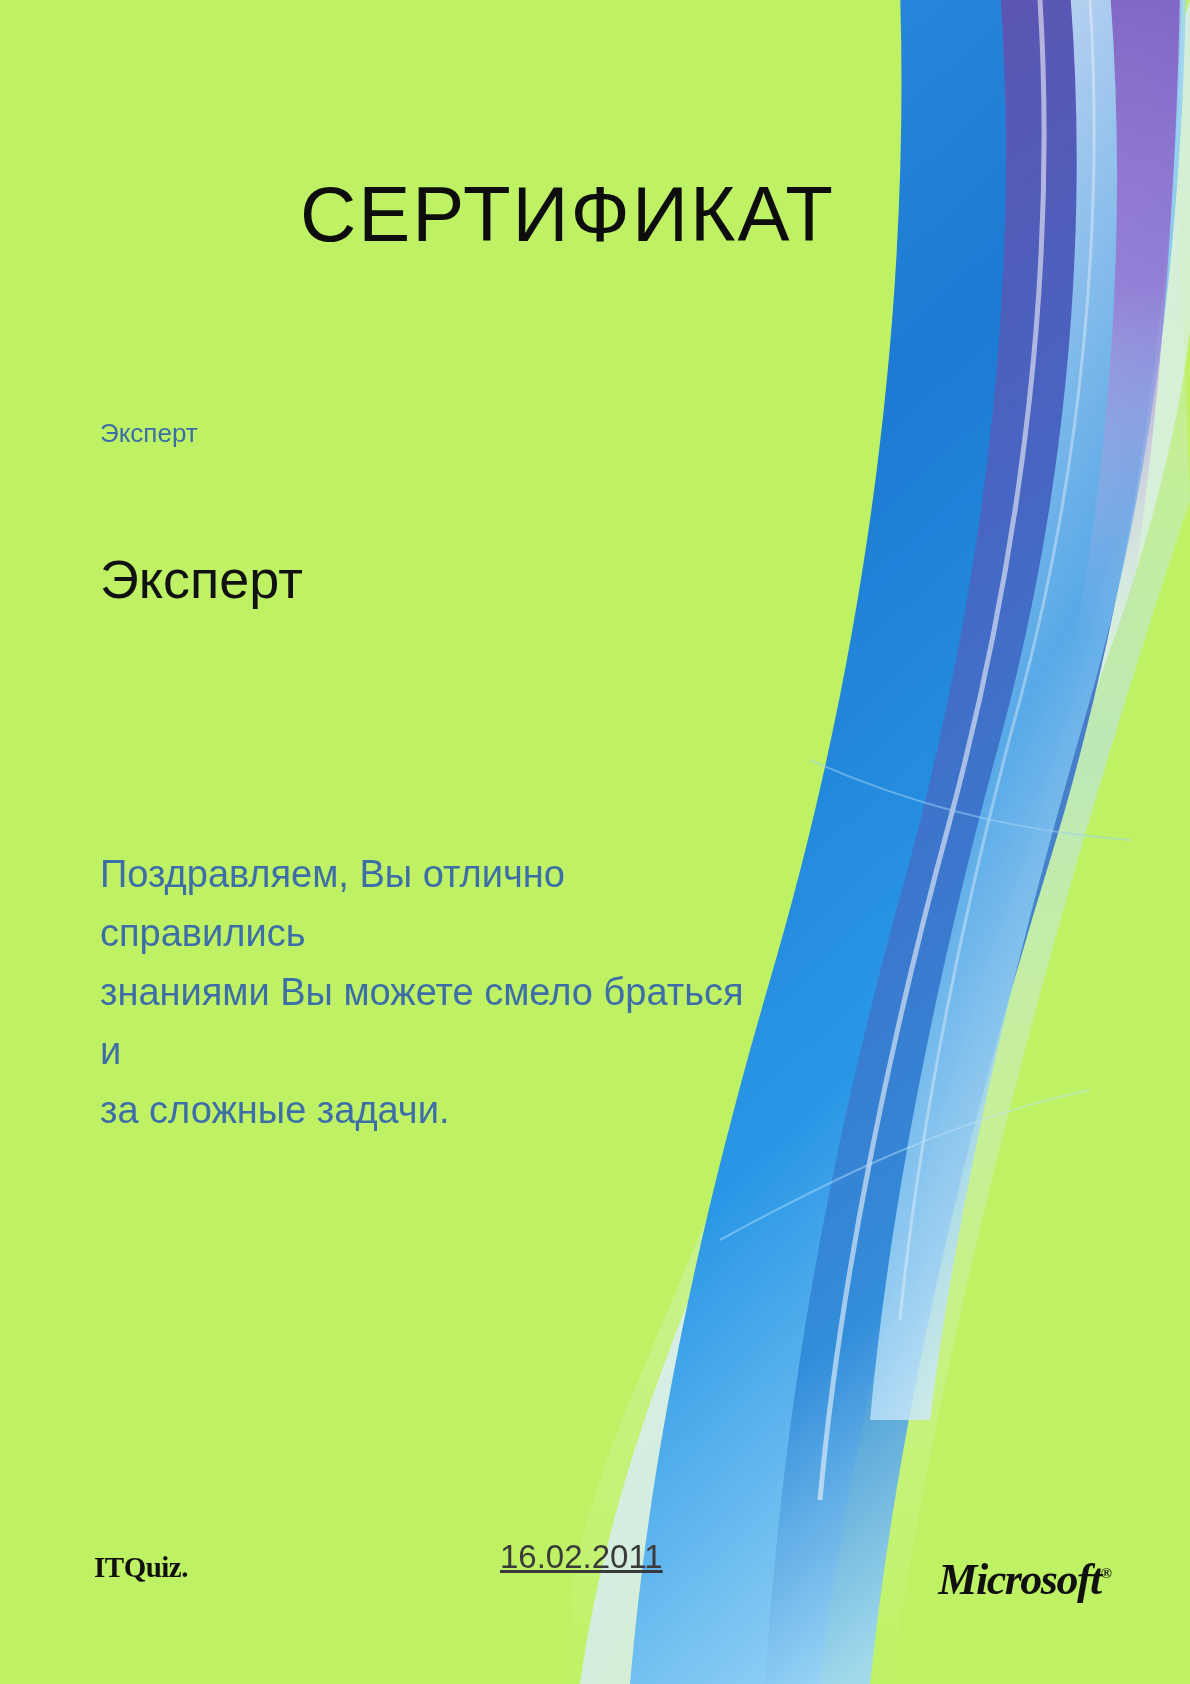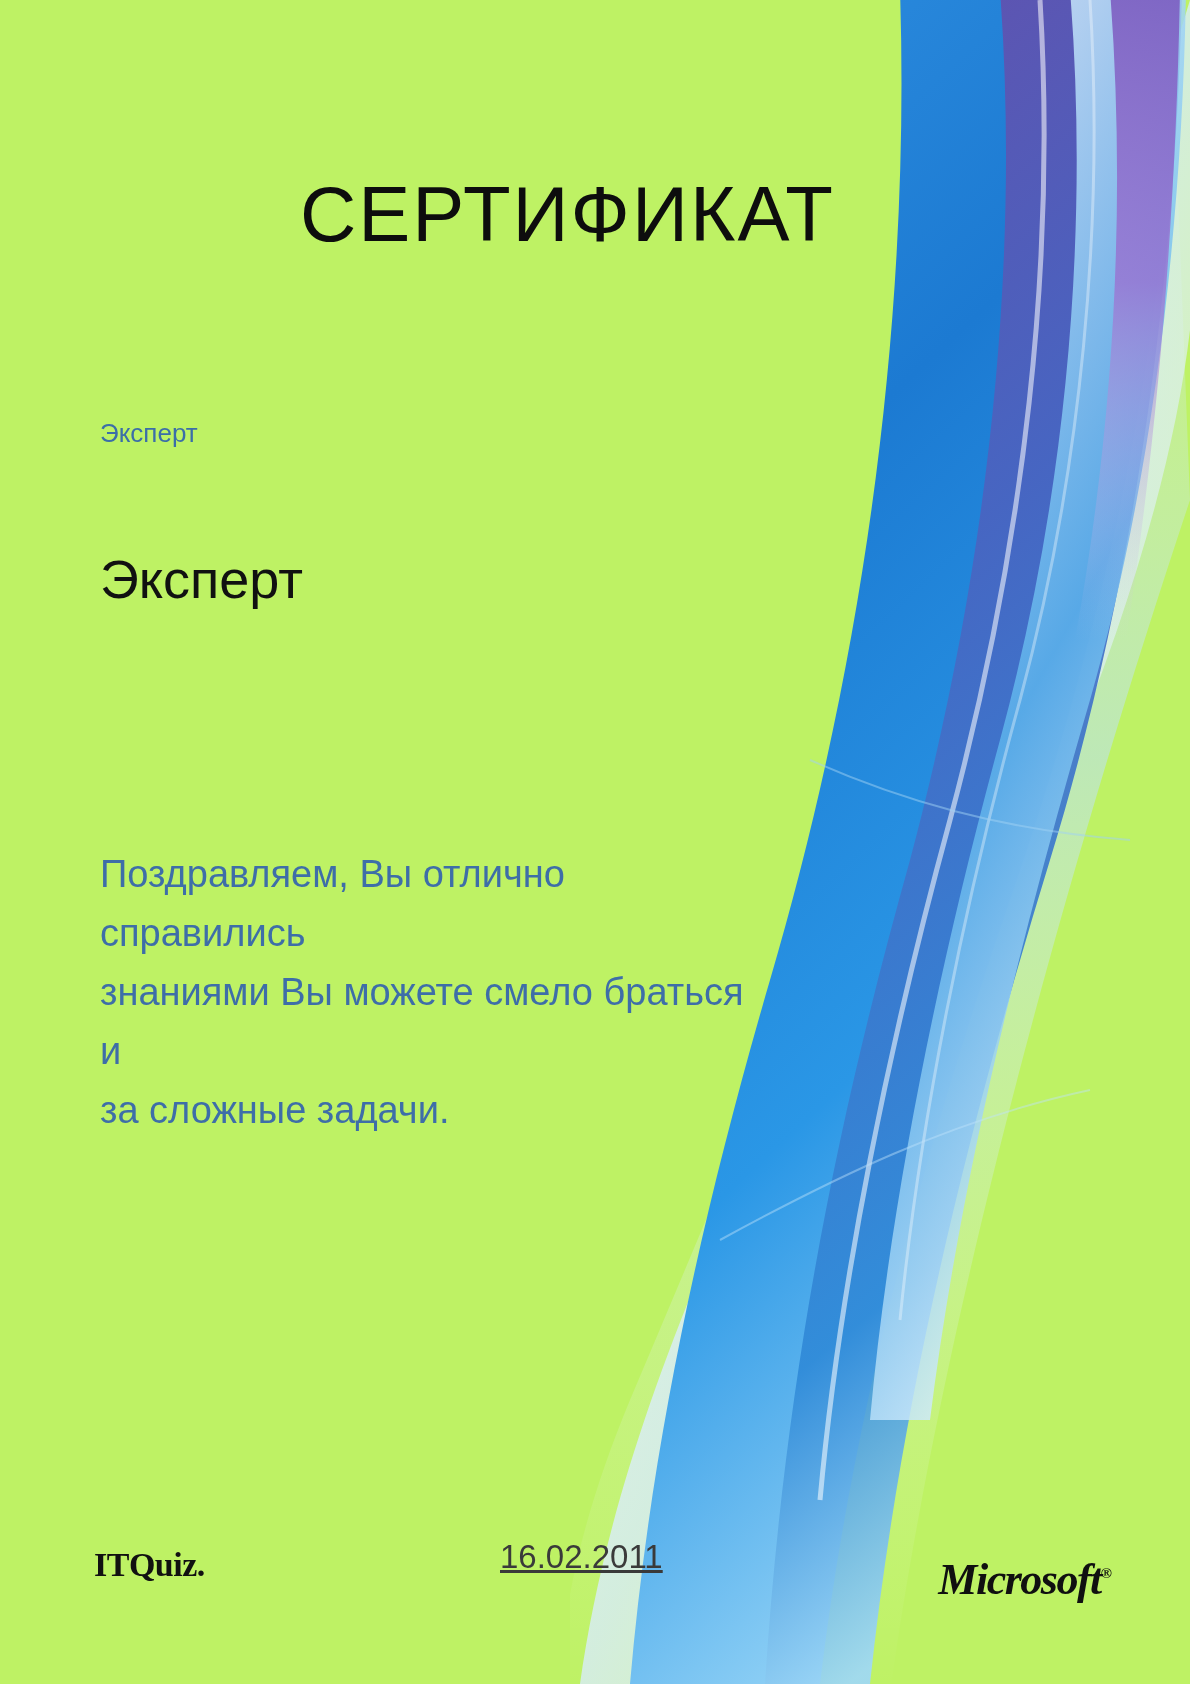--- a/index.html
+++ b/index.html
@@ -80,21 +80,21 @@
   }
   .message .line {
     display: block;
   }
 
   
   .footer-brand {
     position: absolute;
     left: 94px;
     bottom: 100px;
-    font-size: 34px;
+    font-size: 29px;
     font-weight: bold;
     color: #111111;
     font-family: "Liberation Serif", serif;
     letter-spacing: -0.5px;
   }
 
   .footer-date {
     position: absolute;
     left: 500px;
     bottom: 108px;

